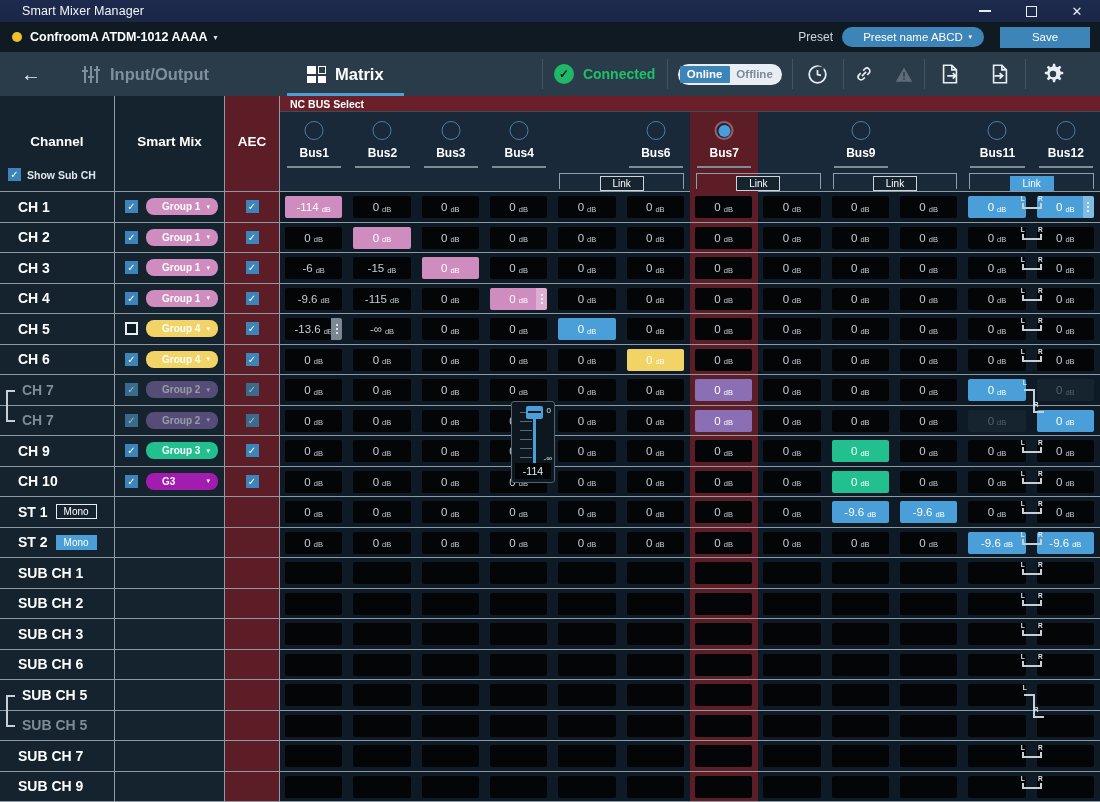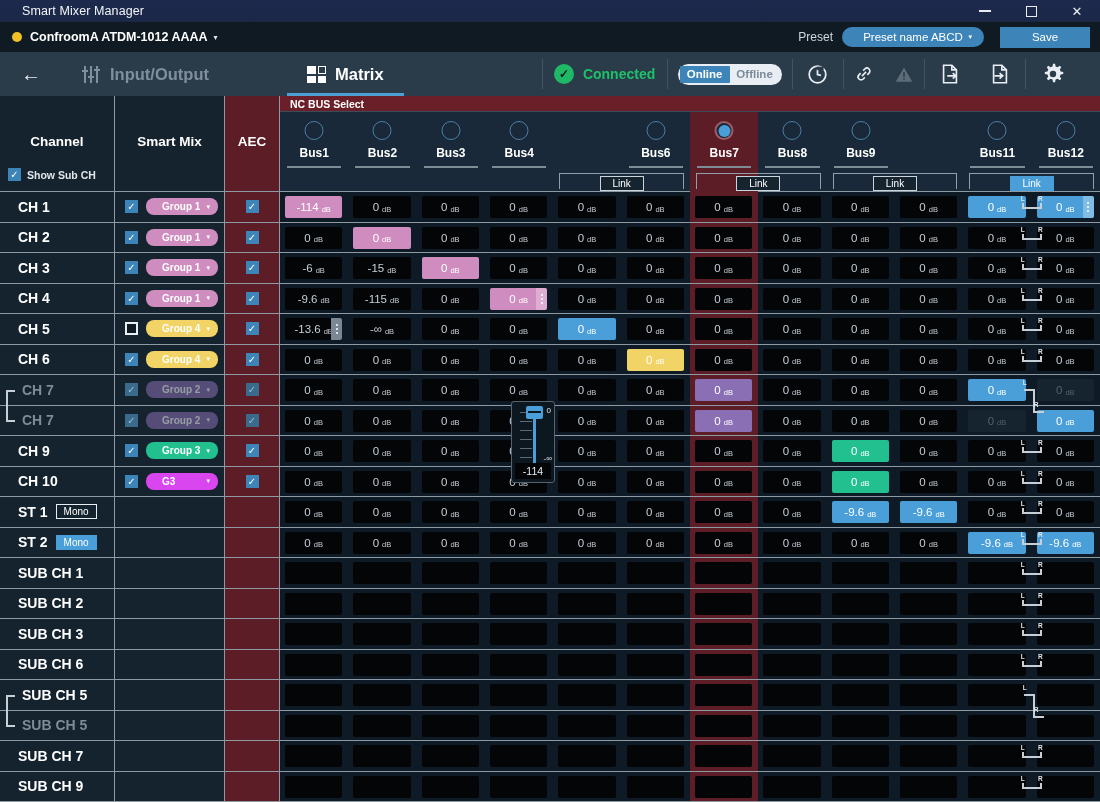--- a/index.html
+++ b/index.html
@@ -366,25 +366,20 @@
           <div class="buslbl">Bus6</div>
           <div class="busline"></div>
         </div>
         <div class="buscol selcol" style="left: 410px; width: 68.3333px;">
           <div class="busradio on">
             <span class="dot"></span>
           </div>
           <div class="buslbl">Bus7</div>
           <div class="busline"></div>
         </div>
-        <div class="buscol" style="left: 478.333px; width: 68.3333px;">
-          <div class="busradio"></div>
-          <div class="buslbl">Bus8</div>
-          <div class="busline"></div>
-        </div>
         <div class="buscol" style="left: 546.667px; width: 68.3333px;">
           <div class="busradio"></div>
           <div class="buslbl">Bus9</div>
           <div class="busline"></div>
         </div>
         <div class="buscol" style="left: 683.333px; width: 68.3333px;">
           <div class="busradio"></div>
           <div class="buslbl">Bus11</div>
           <div class="busline"></div>
         </div>
@@ -1078,21 +1073,21 @@
               <span class="str"></span>
             </div>
           </div>
         </div>
         <div class="row">
           <div class="chname">
             <span class="nm">CH 10</span>
           </div>
           <div class="smcol">
             <span class="cbx">✓</span>
-            <span class="grpsel" style="background: #d946ef; text-align: right;">
+            <span class="grpsel" style="background: #a21caf; text-align: right;">
               <span class="gt">G3</span>
               <span class="gc">▾</span>
             </span>
           </div>
           <div class="aeccol">
             <span class="cbx">✓</span>
           </div>
           <div class="cells">
             <div class="selband" style="left: 410px; width: 68.3333px;"></div>
             <div class="cell" style="left: 5px; width: 57.3333px;">

